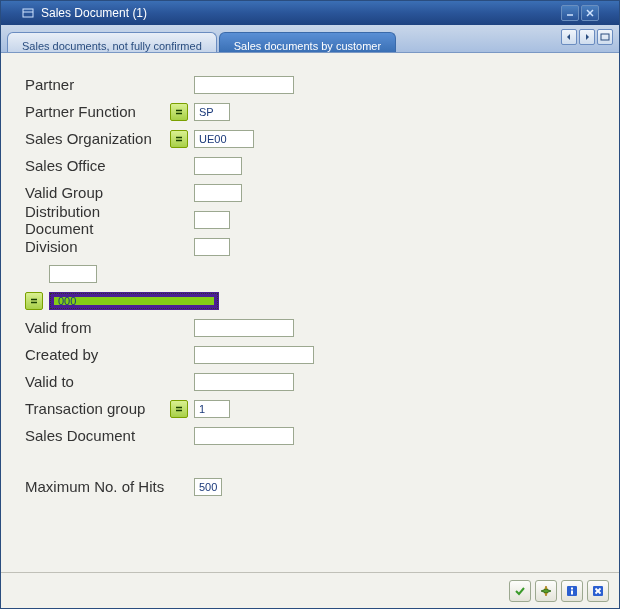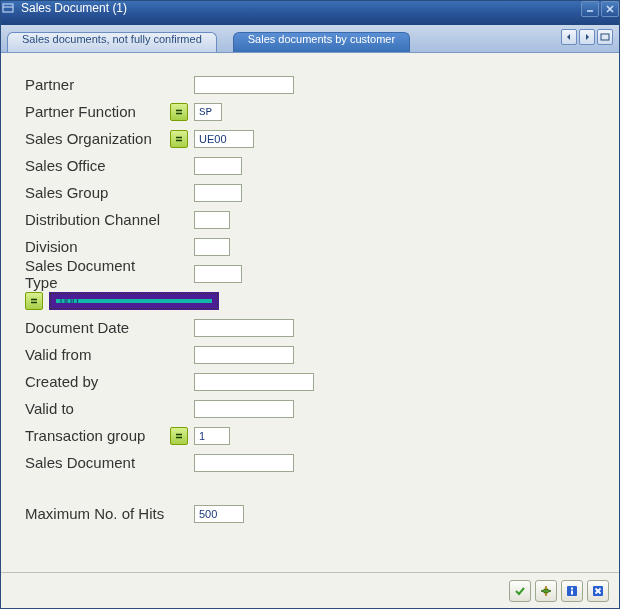--- a/index.html
+++ b/index.html
@@ -15,21 +15,22 @@
     height: 609px;
     border: 1px solid #2a4d7f;
     display: flex;
     flex-direction: column;
     background: #f2f2ed;
   }
   .titlebar {
     height: 24px;
     background: linear-gradient(to bottom, #3b6fb5 0%, #2a5599 50%, #1e4380 100%);
     display: flex;
-    padding: 0 0;
+    align-items: center;
+    padding: 0 20px;
     color: #fff;
   }
   .titlebar .tb-icon {
     width: 14px;
     height: 14px;
     margin-right: 6px;
     display: inline-flex;
     align-items: center;
     justify-content: center;
   }
@@ -54,26 +55,26 @@
     background: linear-gradient(to bottom, #c9d7ea 0%, #a8bfe0 100%);
     border-bottom: 1px solid #7a98c4;
     display: flex;
     align-items: flex-end;
     padding: 0 6px;
     position: relative;
   }
   .tab {
     height: 20px;
     padding: 0 14px;
-    margin-right: 16px;
+    margin-right: 2px;
     border: 1px solid #6a8cc0;
     border-bottom: none;
     border-radius: 6px 6px 0 0;
     display: flex;
-    align-items: flex-start;
+    align-items: flex-end;
     font-size: 11px;
     position: relative;
   }
   .tab.inactive {
     background: linear-gradient(to bottom, #e8eef7, #c6d5ea);
     color: #2a4d7f;
   }
   .tab.active {
     background: linear-gradient(to bottom, #5a8fd5 0%, #3a70b5 100%);
     color: #fff;
@@ -132,22 +133,22 @@
   .text-input {
     height: 18px;
     border: 1px solid #9ca890;
     background: #fff;
     padding: 1px 4px;
     font-size: 11px;
     color: #1a397a;
     font-family: Arial, sans-serif;
   }
   .text-input.focused {
-    border: 7px solid #4c1d95;
-    background: #14b8a6;
+    border: 5px solid #4c1d95;
+    background: #84cc16;
     outline: 1px dotted #333;
     outline-offset: -2px;
   }
   .spacer-row { height: 24px; }
   .footer {
     height: 36px;
     background: #f2f2ed;
     border-top: 1px solid #c0c0b8;
     display: flex;
     align-items: center;
@@ -227,79 +228,73 @@
     </div>
 
     <div class="form-row">
       <span class="form-label">Partner Function</span>
       <span class="eq-btn">
         <svg width="10" height="10" viewBox="0 0 10 10">
             <line x1="2" y1="3.5" x2="8" y2="3.5" stroke="#1a4000" stroke-width="1.5"></line>
             <line x1="2" y1="6.5" x2="8" y2="6.5" stroke="#1a4000" stroke-width="1.5"></line>
           </svg>
       </span>
-      <input class="text-input" style="width: 28px; font-family: Liberation Mono, monospace;" value="SP">
+      <input class="text-input" style="width: 36px;" value="SP">
     </div>
 
     <div class="form-row">
       <span class="form-label">Sales Organization</span>
       <span class="eq-btn">
         <svg width="10" height="10" viewBox="0 0 10 10">
             <line x1="2" y1="3.5" x2="8" y2="3.5" stroke="#1a4000" stroke-width="1.5"></line>
             <line x1="2" y1="6.5" x2="8" y2="6.5" stroke="#1a4000" stroke-width="1.5"></line>
           </svg>
       </span>
       <input class="text-input" style="width: 60px;" value="UE00">
     </div>
 
     <div class="form-row">
       <span class="form-label">Sales Office</span>
       <span class="eq-placeholder"></span>
       <input class="text-input" style="width: 48px;" value="">
     </div>
 
     <div class="form-row">
-      <span class="form-label">Sales Group</span>
+      <span class="form-label">Valid Group</span>
       <span class="eq-placeholder"></span>
       <input class="text-input" style="width: 48px;" value="">
     </div>
 
     <div class="form-row">
-      <span class="form-label">Distribution Channel</span>
+      <span class="form-label">Distribution Document</span>
       <span class="eq-placeholder"></span>
       <input class="text-input" style="width: 36px;" value="">
     </div>
 
     <div class="form-row">
       <span class="form-label">Division</span>
       <span class="eq-placeholder"></span>
       <input class="text-input" style="width: 36px;" value="">
     </div>
 
     <div class="form-row">
-      <span class="form-label">Sales Document Type</span>
       <span class="eq-placeholder"></span>
       <input class="text-input" style="width: 48px;" value="">
     </div>
 
     <div class="form-row">
       <span class="eq-btn">
         <svg width="10" height="10" viewBox="0 0 10 10">
             <line x1="2" y1="3.5" x2="8" y2="3.5" stroke="#1a4000" stroke-width="1.5"></line>
             <line x1="2" y1="6.5" x2="8" y2="6.5" stroke="#1a4000" stroke-width="1.5"></line>
           </svg>
       </span>
       <input class="text-input focused" style="width: 170px;" value="000">
     </div>
 
-    <div class="form-row">
-      <span class="form-label">Document Date</span>
-      <span class="eq-placeholder"></span>
-      <input class="text-input" style="width: 100px;" value="">
-    </div>
 
     <div class="form-row">
       <span class="form-label">Valid from</span>
       <span class="eq-placeholder"></span>
       <input class="text-input" style="width: 100px;" value="">
     </div>
 
     <div class="form-row">
       <span class="form-label">Created by</span>
       <span class="eq-placeholder"></span>
@@ -327,21 +322,21 @@
       <span class="form-label">Sales Document</span>
       <span class="eq-placeholder"></span>
       <input class="text-input" style="width: 100px;" value="">
     </div>
 
     <div class="spacer-row"></div>
 
     <div class="form-row">
       <span class="form-label">Maximum No. of Hits</span>
       <span class="eq-placeholder"></span>
-      <input class="text-input" style="width: 50px;" value="500">
+      <input class="text-input" style="width: 28px;" value="500">
     </div>
 
   </div>
 
   <div class="footer">
     <span class="footer-btn">
       <svg width="14" height="14" viewBox="0 0 14 14">
         <polyline points="3,7 6,10 11,4" fill="none" stroke="#3a9a2a" stroke-width="2"></polyline>
       </svg>
     </span>

